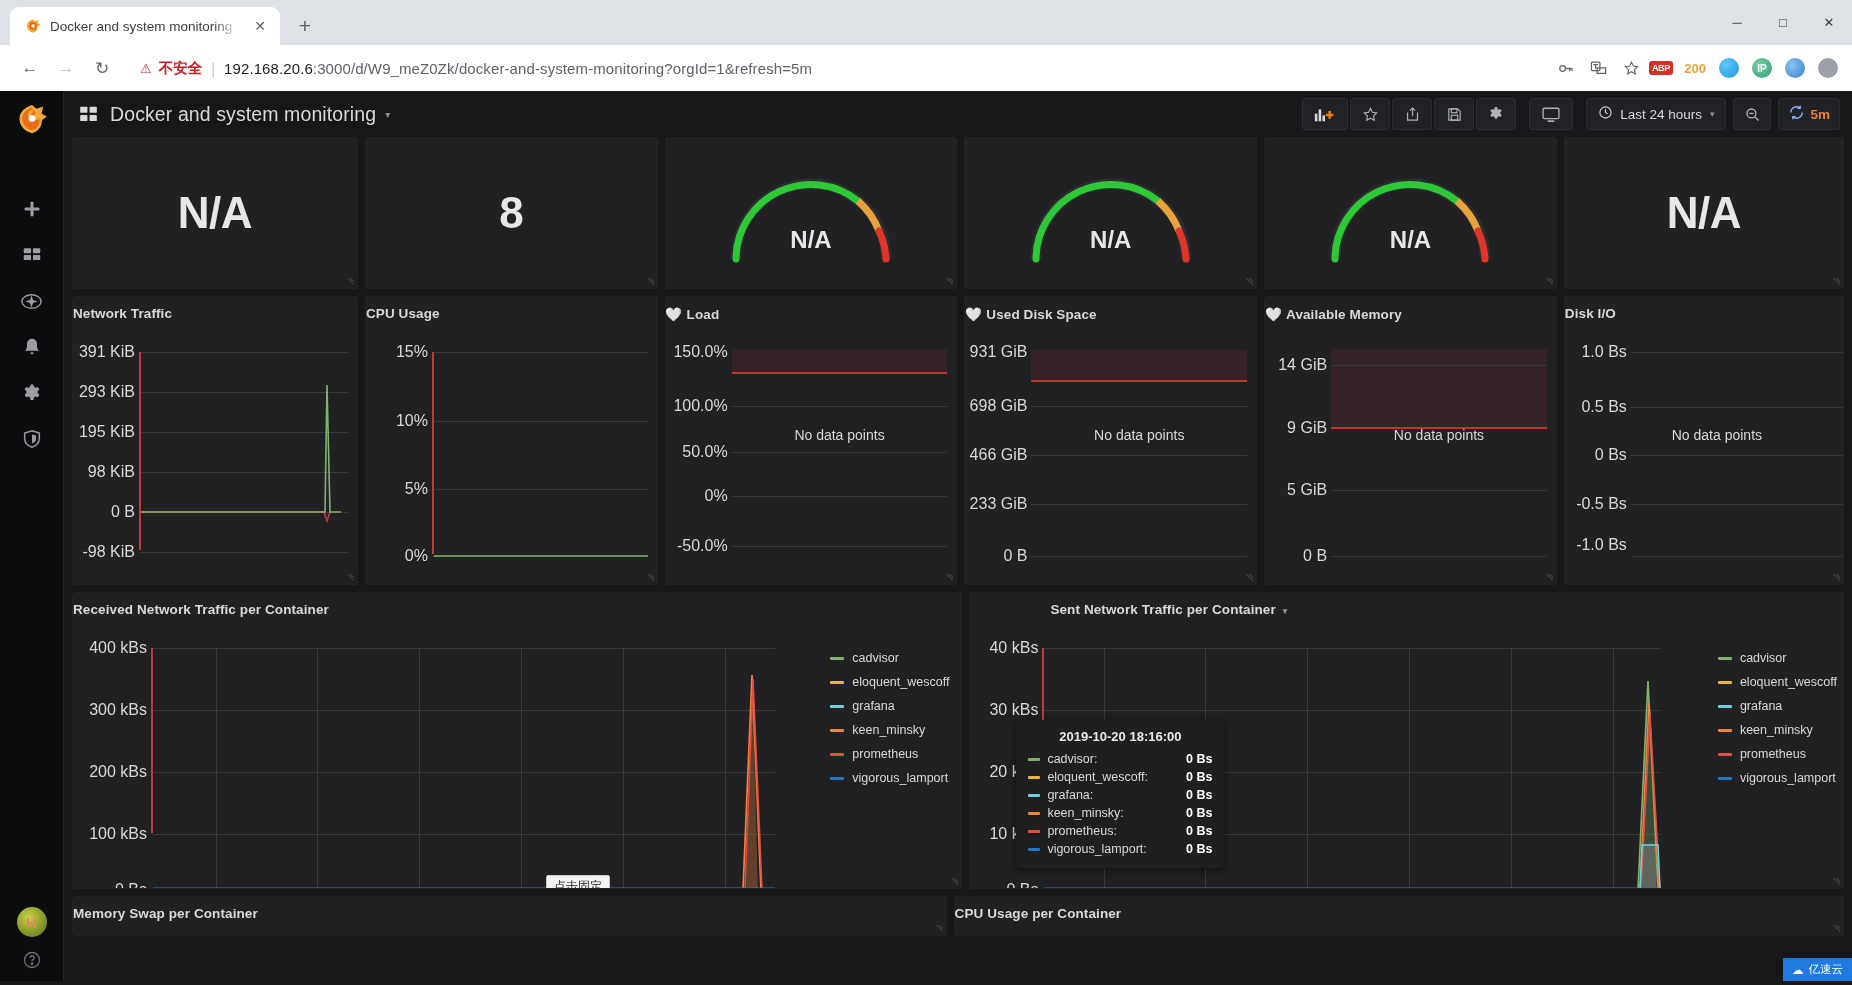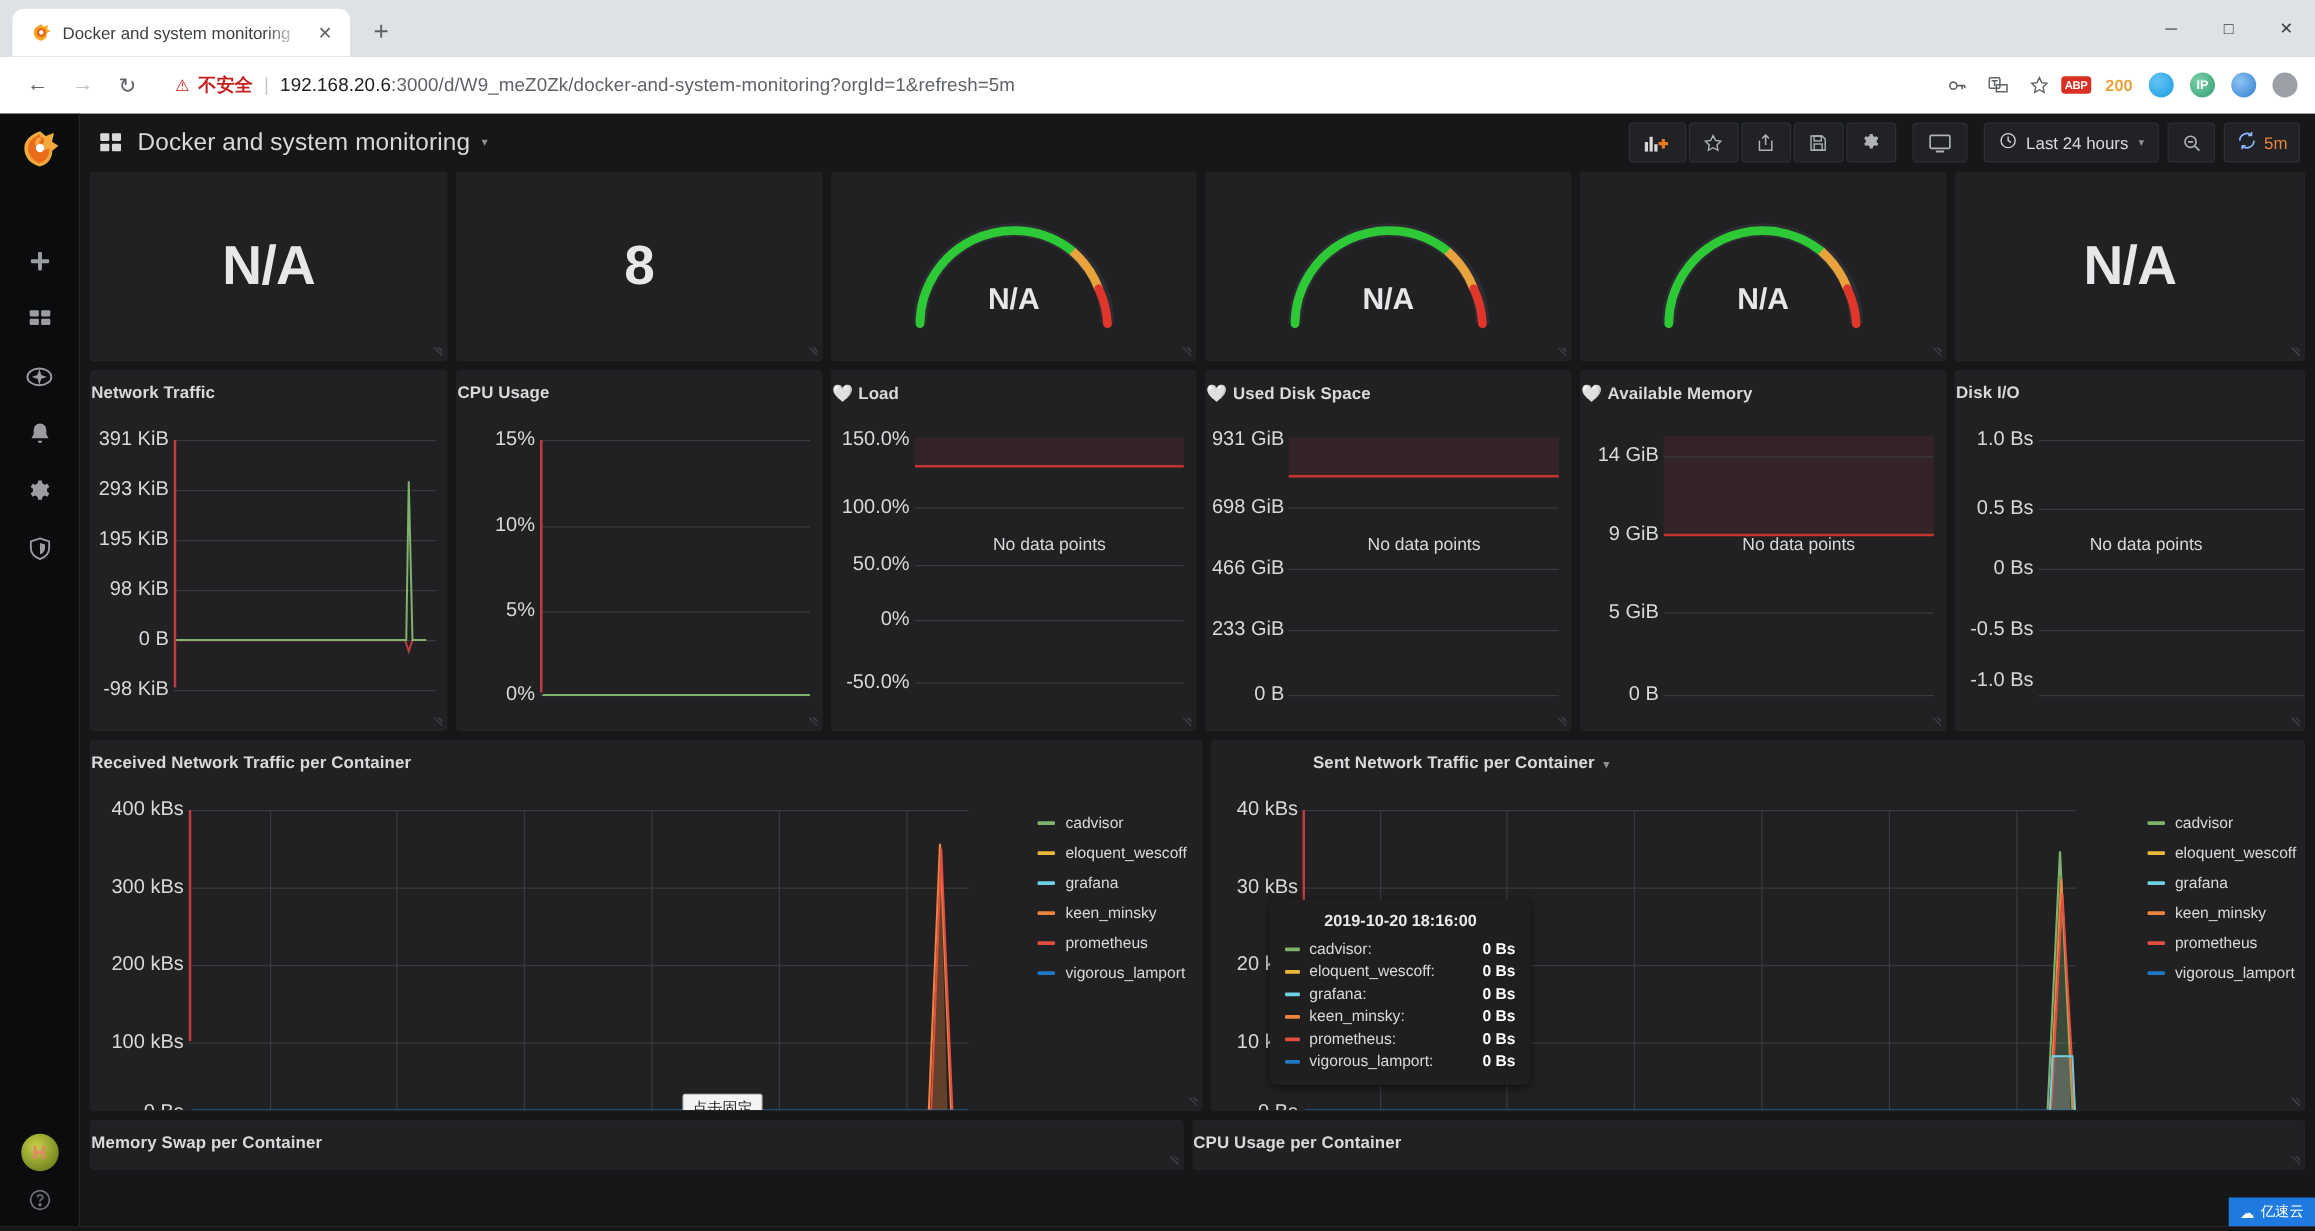--- a/index.html
+++ b/index.html
@@ -135,21 +135,21 @@
   .zoom-btn {
     width:38px; height:32px; background:#202226; border:1px solid #2c2e33;
     border-radius:3px; display:flex; align-items:center; justify-content:center;
     color:#9fa1a4; margin-left:7px;
   }
   .refresh-btn {
     height:32px; background:#202226; border:1px solid #2c2e33; border-radius:3px;
     display:flex; align-items:center; gap:5px; padding:0 9px; margin-left:7px;
     color:#8ab8ff;
   }
-  .refresh-int { color:#e8833a; font-size:13.5px; font-weight:400;text-align:right; }
+  .refresh-int { color:#e8833a; font-size:13.5px; font-weight:700;text-align:right; }
 
   
   .panels { flex:1; overflow:hidden; padding:0 8px; position:relative; }
   .row { display:flex; gap:7px; margin-bottom:7px; }
   .panel {
     background:#212124; border:1px solid #232325; border-radius:3px;
     position:relative; overflow:hidden;
   }
   .panel::after {
     content:""; position:absolute; right:3px; bottom:3px;

